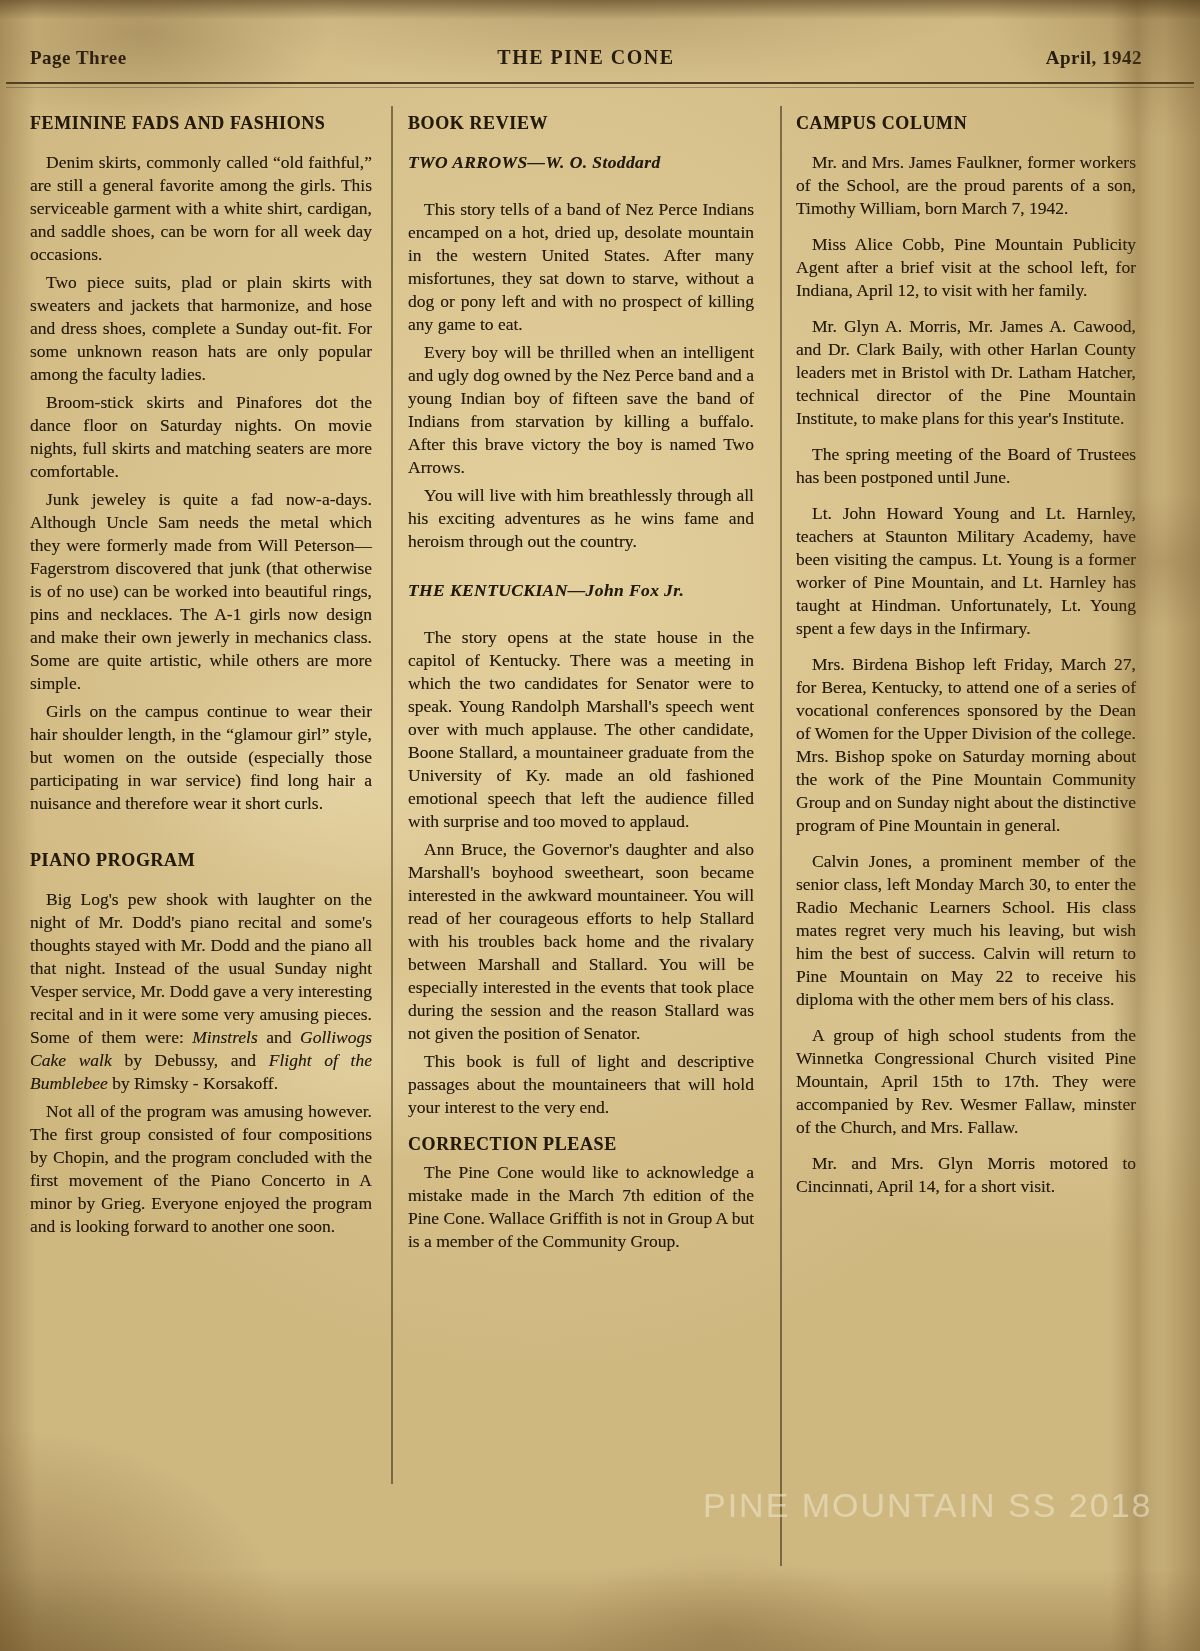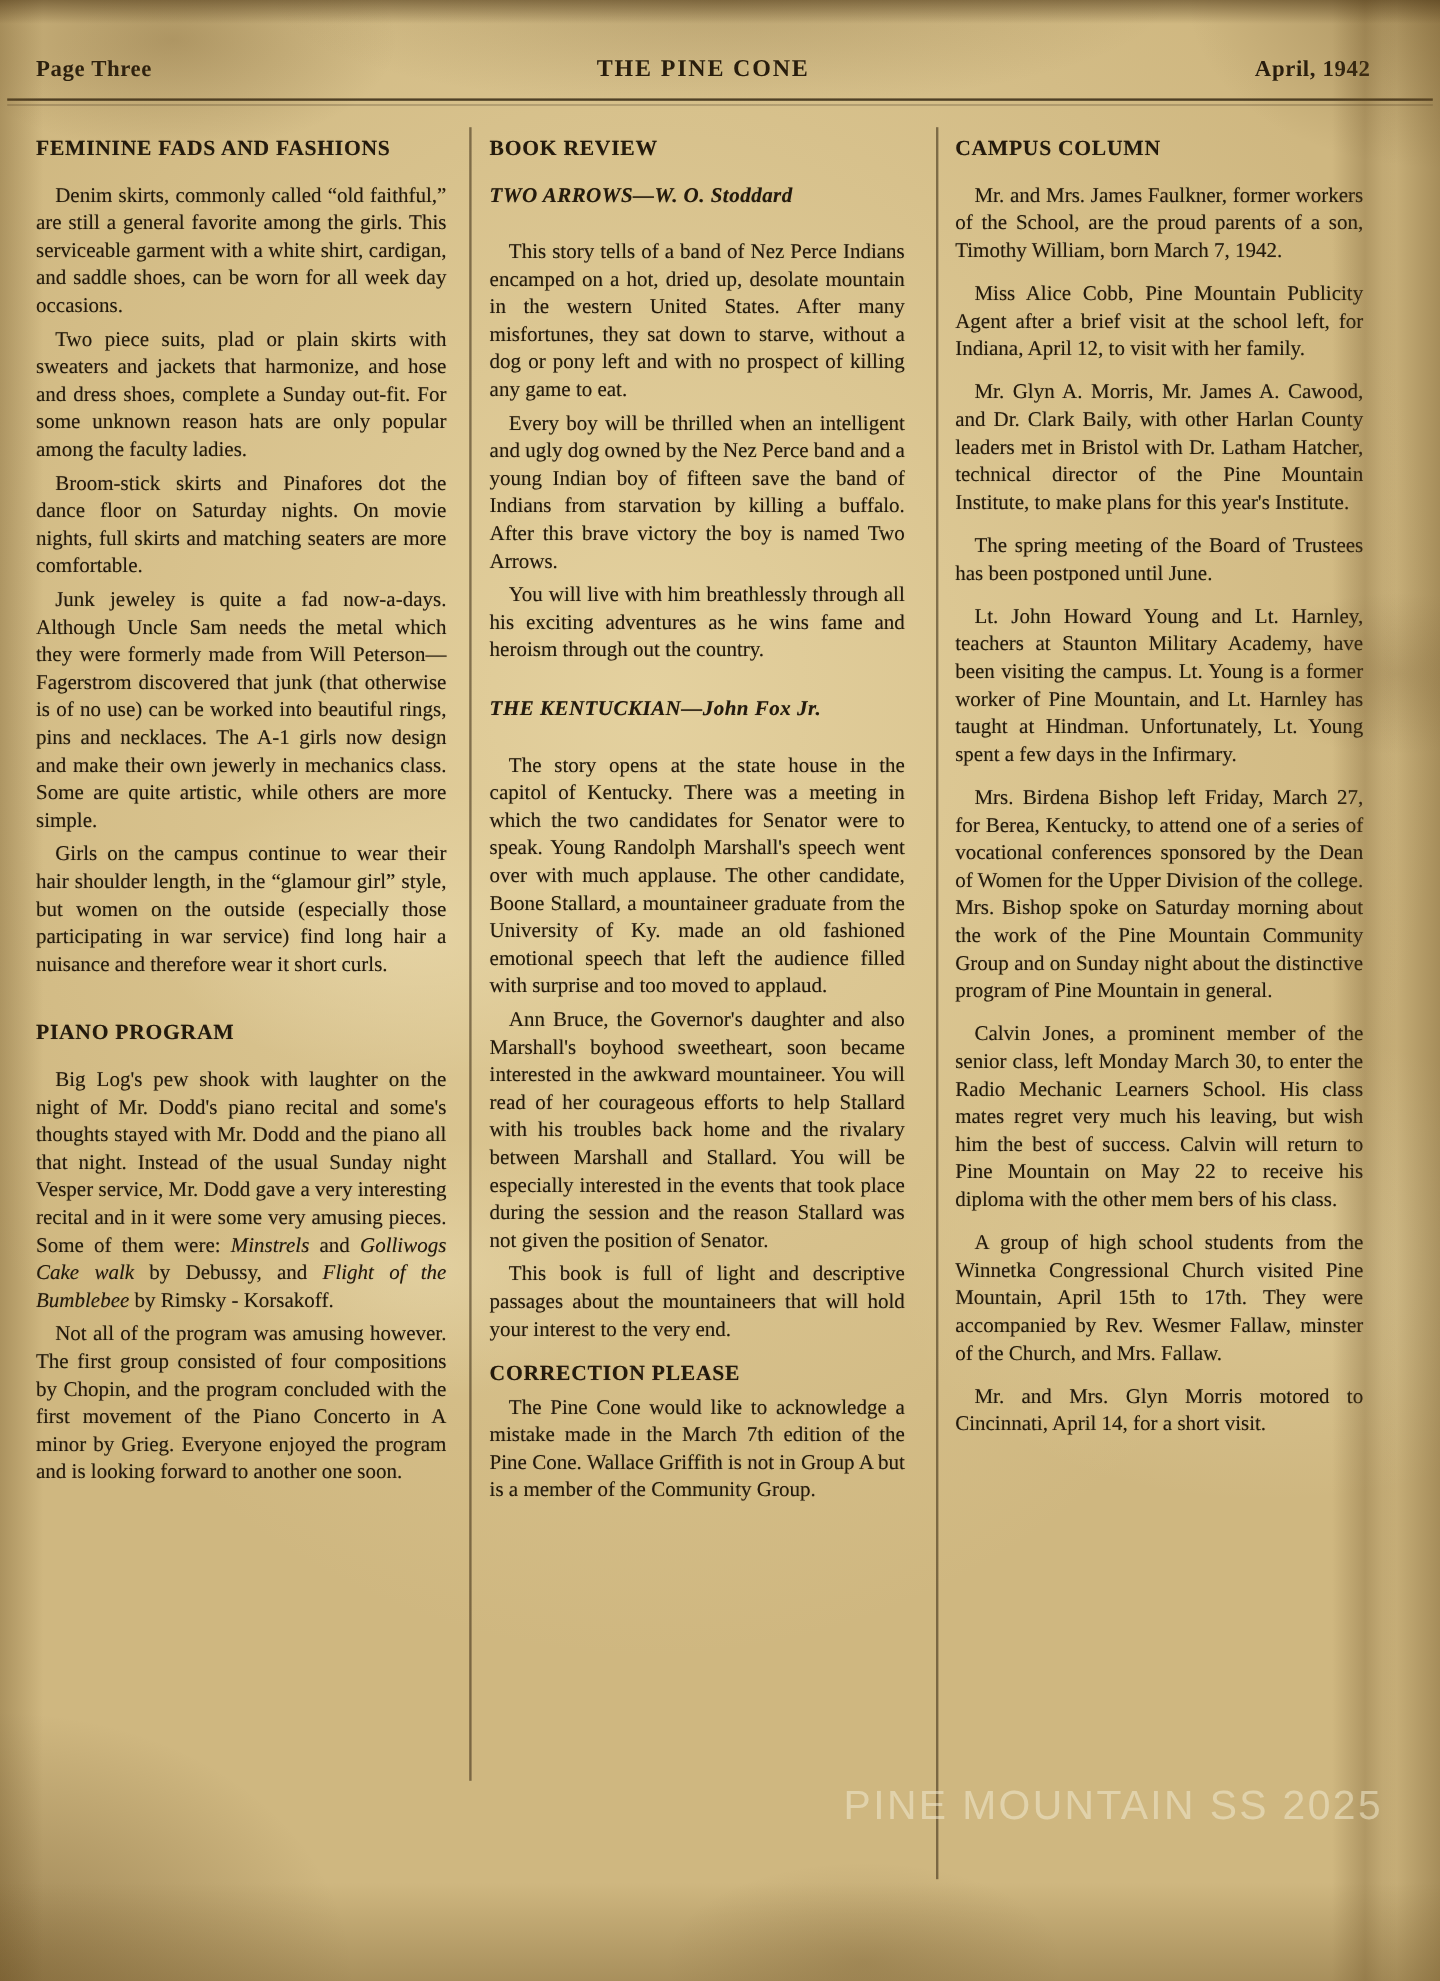--- a/index.html
+++ b/index.html
@@ -140,14 +140,14 @@
       <p class="para">Mr. Glyn A. Morris, Mr. James A. Cawood, and Dr. Clark Baily, with other Harlan County leaders met in Bristol with Dr. Latham Hatcher, technical director of the Pine Mountain Institute, to make plans for this year's Institute.</p>
       <p class="para">The spring meeting of the Board of Trustees has been postponed until June.</p>
       <p class="para">Lt. John Howard Young and Lt. Harnley, teachers at Staunton Military Academy, have been visiting the campus. Lt. Young is a former worker of Pine Mountain, and Lt. Harnley has taught at Hindman. Unfortunately, Lt. Young spent a few days in the Infirmary.</p>
       <p class="para">Mrs. Birdena Bishop left Friday, March 27, for Berea, Kentucky, to attend one of a series of vocational conferences sponsored by the Dean of Women for the Upper Division of the college. Mrs. Bishop spoke on Saturday morning about the work of the Pine Mountain Community Group and on Sunday night about the distinctive program of Pine Mountain in general.</p>
       <p class="para">Calvin Jones, a prominent member of the senior class, left Monday March 30, to enter the Radio Mechanic Learners School. His class mates regret very much his leaving, but wish him the best of success. Calvin will return to Pine Mountain on May 22 to receive his diploma with the other mem bers of his class.</p>
       <p class="para">A group of high school students from the Winnetka Congressional Church visited Pine Mountain, April 15th to 17th. They were accompanied by Rev. Wesmer Fallaw, minster of the Church, and Mrs. Fallaw.</p>
       <p class="para">Mr. and Mrs. Glyn Morris motored to Cincinnati, April 14, for a short visit.</p>
     </div>
   </div>
 
-  <div class="watermark">PINE MOUNTAIN SS 2025</div>
+  <div class="watermark">PINE MOUNTAIN SS 2018</div>
 </div>
 
 </body></html>

